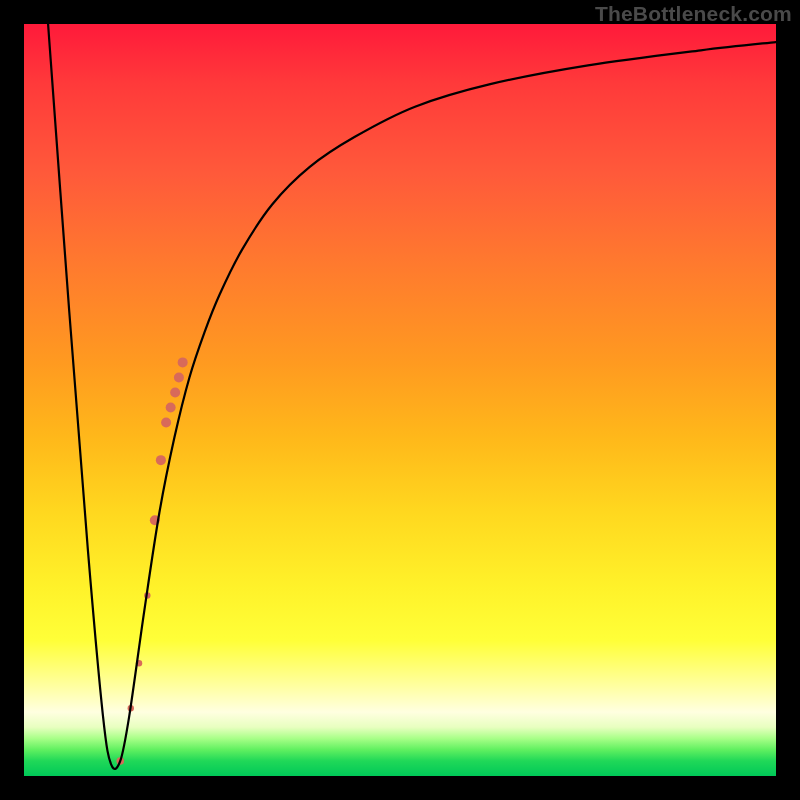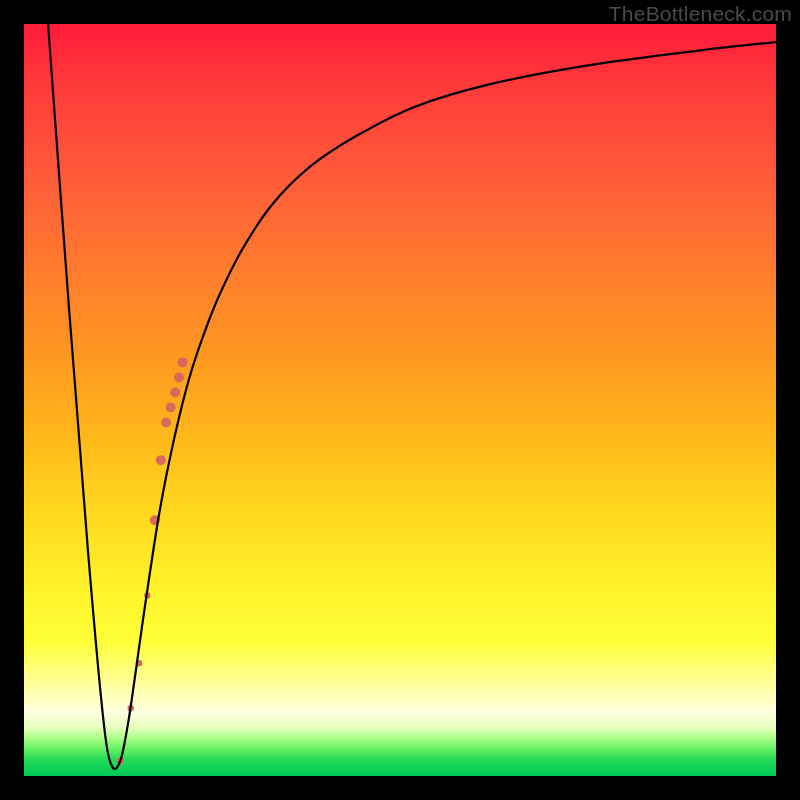--- a/index.html
+++ b/index.html
@@ -49,21 +49,21 @@
       #20d858 98%,
       #00c858 100%
     );
   }
   .watermark {
     position: absolute;
     top: 2px;
     right: 8px;
     color: #4a4a4a;
     font-size: 21px;
-    font-weight: 400;
+    font-weight: 700;
     letter-spacing: 0.2px;
   }
   svg.curve {
     position: absolute;
     inset: 0;
     width: 100%;
     height: 100%;
   }
 </style>
 </head>

